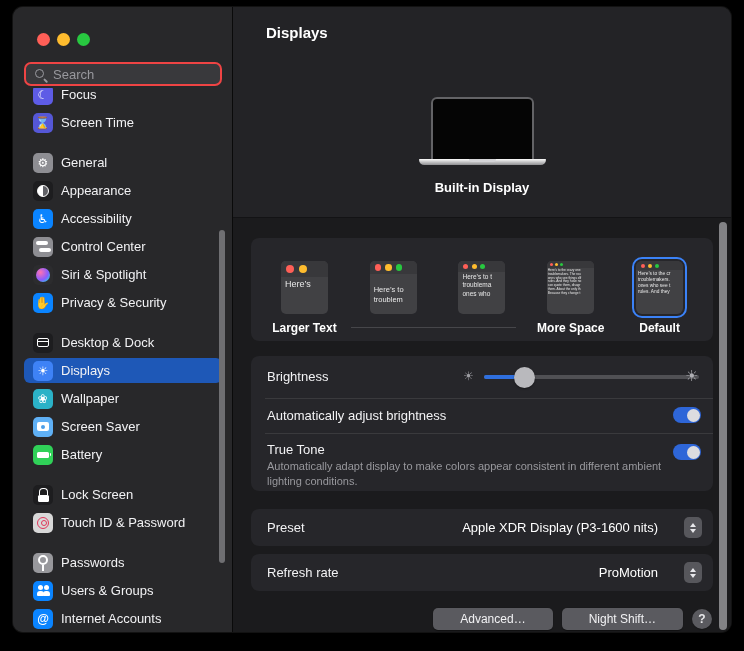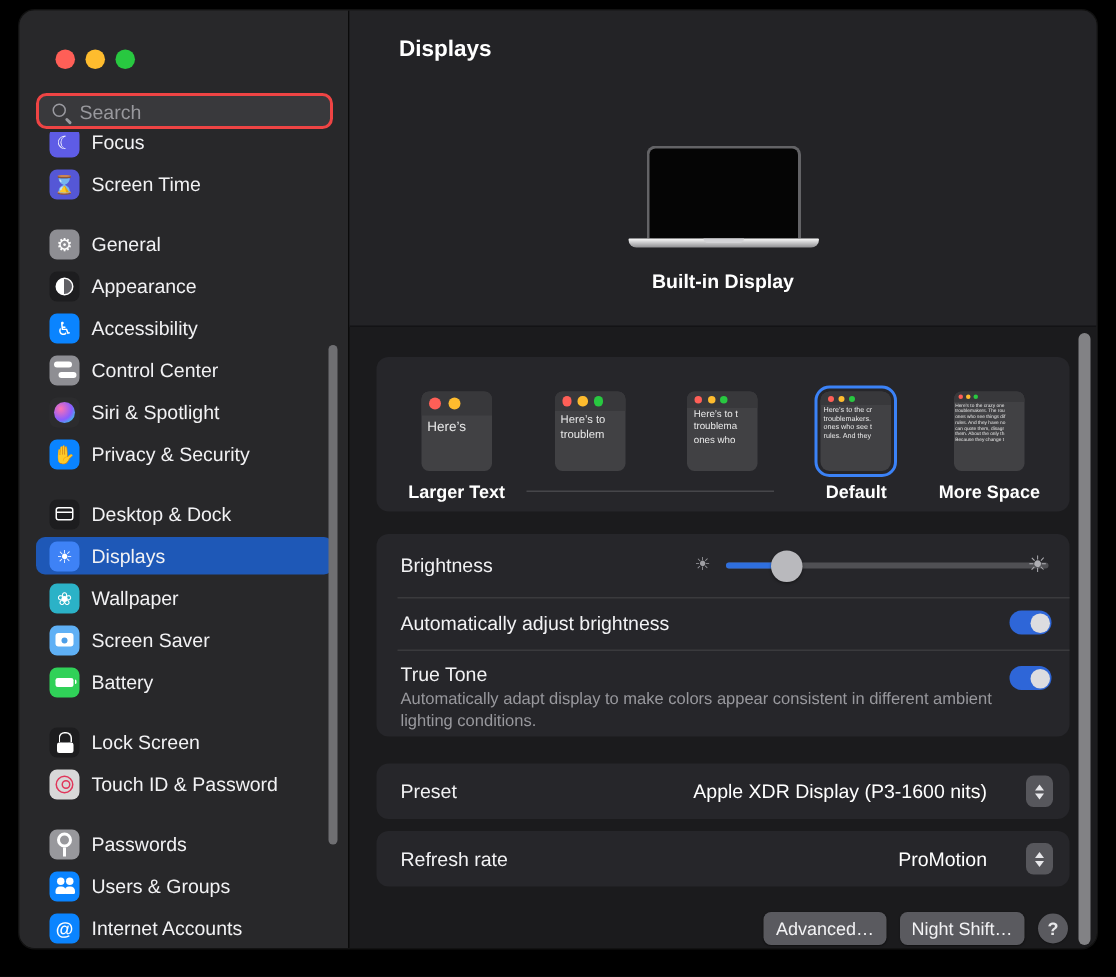--- a/index.html
+++ b/index.html
@@ -92,21 +92,21 @@
   
   .options{position:absolute;left:0;right:0;top:0;bottom:0;display:flex;padding:23px 9px 0 9px;}
   .option{flex:1;display:flex;flex-direction:column;align-items:center;}
   .mini{width:47px;height:53px;background:#414144;border-radius:5px;overflow:hidden;position:relative;}
   .option.selected .mini{outline:2px solid #3b82f7;outline-offset:2px;border-radius:6px;}
   .mini-bar{background:#38383b;display:flex;align-items:center;padding-left:5px;}
   .dot{border-radius:50%;flex:none;}
   .d-red{background:#ff5f57}.d-yellow{background:#febc2e}.d-green{background:#28c840}
   .mini-body{color:#e8e8e8;padding:1px 0 0 4px;white-space:nowrap;}
   .t1 .mini-bar{height:16px;gap:5px;} .t1 .dot{width:8px;height:8px;} .t1 .mini-body{font-size:9px;line-height:1.5;}
-  .t2 .mini-bar{height:13px;gap:4px;} .t2 .dot{width:6.5px;height:6.5px;} .t2 .mini-body{font-size:7.5px;line-height:1.35;}
+  .t2 .mini-bar{height:13px;gap:4px;} .t2 .dot{width:6.5px;height:6.5px;} .t2 .mini-body{font-size:7.5px;line-height:1.35;margin-top:10px;}
   .t3 .mini-bar{height:11px;gap:3.5px;} .t3 .dot{width:5px;height:5px;} .t3 .mini-body{font-size:6.5px;line-height:1.3;}
   .t4 .mini-bar{height:9px;gap:3px;} .t4 .dot{width:4px;height:4px;}
   .t4 .mini-body{font-size:9.6px;line-height:1.2;transform:scale(.5);transform-origin:0 0;width:200%;}
   .t5 .mini-bar{height:7px;gap:2px;padding-left:3px;} .t5 .dot{width:3px;height:3px;}
   .t5 .mini-body{font-size:8px;line-height:1.18;transform:scale(.4);transform-origin:0 0;width:250%;padding-left:2px;}
   .opt-label{margin-top:7px;color:#fff;font-size:12px;font-weight:600;height:14px;white-space:nowrap;}
   .opt-line{position:absolute;left:100px;width:165px;top:89px;height:1px;background:#46464a;}
 
   
   .row-label{position:absolute;left:16px;color:#f2f2f4;font-size:13px;}
@@ -130,21 +130,21 @@
     display:flex;flex-direction:column;align-items:center;justify-content:center;gap:2px;}
   .chev-up{width:0;height:0;border-left:3.5px solid transparent;border-right:3.5px solid transparent;
     border-bottom:4px solid #e9e9ec;}
   .chev-down{width:0;height:0;border-left:3.5px solid transparent;border-right:3.5px solid transparent;
     border-top:4px solid #e9e9ec;}
   .row-label.vcenter{top:11px;}
 
   
   .footer{position:absolute;right:19px;top:389px;display:flex;align-items:center;gap:9px;}
   .btn{height:22px;border-radius:5px;background:#5a5a5f;color:#f2f2f4;font-size:12px;border:none;
-    padding:0 8px;font-family:inherit;display:flex;align-items:center;box-shadow:0 .5px 1px rgba(0,0,0,.4);}
+    padding:0 27px;font-family:inherit;display:flex;align-items:center;box-shadow:0 .5px 1px rgba(0,0,0,.4);}
   .help-btn{width:20px;height:20px;border-radius:50%;background:#5a5a5f;color:#e8e8ea;font-size:12px;
     font-weight:700;display:flex;align-items:center;justify-content:center;box-shadow:0 .5px 1px rgba(0,0,0,.4);}
   .ct-scroll{position:absolute;right:4px;top:215px;width:8px;height:408px;border-radius:4px;background:#828285;}
 </style>
 </head>
 <body>
 
 <div class="window">
 
   <div class="sidebar">
@@ -313,37 +313,20 @@
                   <span class="dot d-yellow"></span>
                   <span class="dot d-green"></span>
                 </div>
               <div class="mini-body">
                 <div>Here’s to t</div>
                 <div>troublema</div>
                 <div>ones who</div>
               </div>
             </div>
             <div class="opt-label"></div>
-          </div>
-
-          <div class="option t4 selected">
-            <div class="mini">
-              <div class="mini-bar">
-                  <span class="dot d-red"></span>
-                  <span class="dot d-yellow"></span>
-                  <span class="dot d-green"></span>
-                </div>
-              <div class="mini-body">
-                <div>Here’s to the cr</div>
-                <div>troublemakers.</div>
-                <div>ones who see t</div>
-                <div>rules. And they</div>
-              </div>
-            </div>
-            <div class="opt-label">Default</div>
           </div>
 
           <div class="option t5">
             <div class="mini">
               <div class="mini-bar">
                   <span class="dot d-red"></span>
                   <span class="dot d-yellow"></span>
                   <span class="dot d-green"></span>
                 </div>
               <div class="mini-body">
@@ -351,20 +334,37 @@
                 <div>troublemakers. The rou</div>
                 <div>ones who see things dif</div>
                 <div>rules. And they have no</div>
                 <div>can quote them, disagr</div>
                 <div>them. About the only th</div>
                 <div>Because they change t</div>
               </div>
             </div>
             <div class="opt-label">More Space</div>
           </div>
+
+          <div class="option t4 selected">
+            <div class="mini">
+              <div class="mini-bar">
+                  <span class="dot d-red"></span>
+                  <span class="dot d-yellow"></span>
+                  <span class="dot d-green"></span>
+                </div>
+              <div class="mini-body">
+                <div>Here’s to the cr</div>
+                <div>troublemakers.</div>
+                <div>ones who see t</div>
+                <div>rules. And they</div>
+              </div>
+            </div>
+            <div class="opt-label">Default</div>
+          </div>
         </div>
       </div>
 
       <div class="card card2">
         <div style="position:absolute;left:0;right:0;top:0;height:42px;">
           <span class="row-label" style="top:13px;">Brightness</span>
           <span class="sun dim">☀</span>
           <div class="slider-track">
             <div class="slider-fill"></div>
             <div class="slider-knob"></div>

